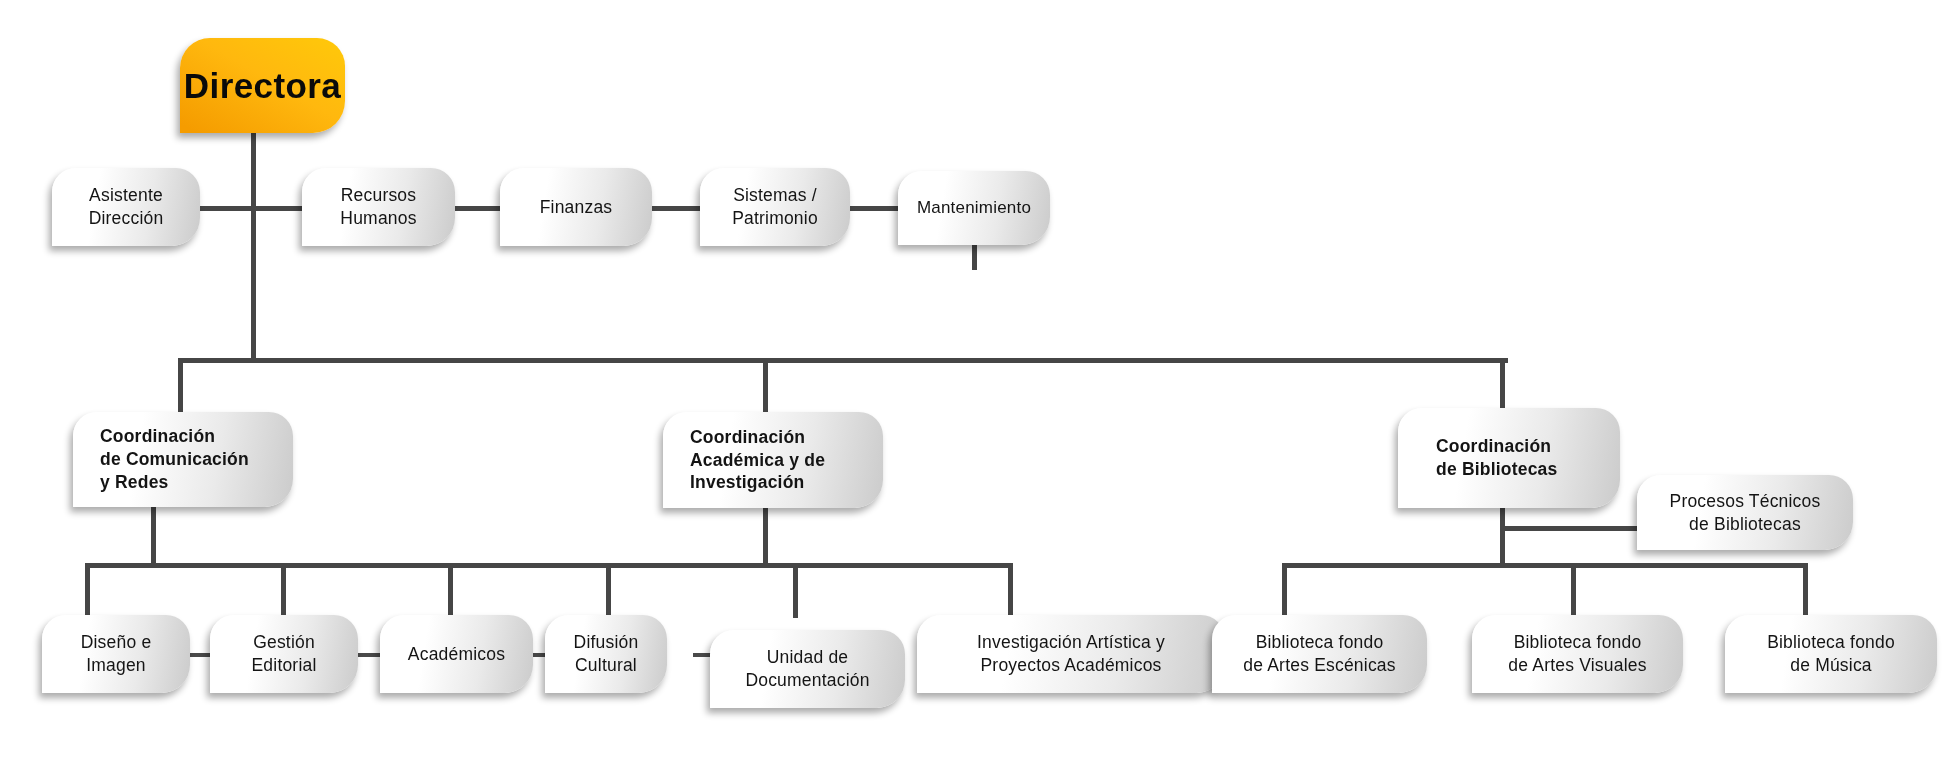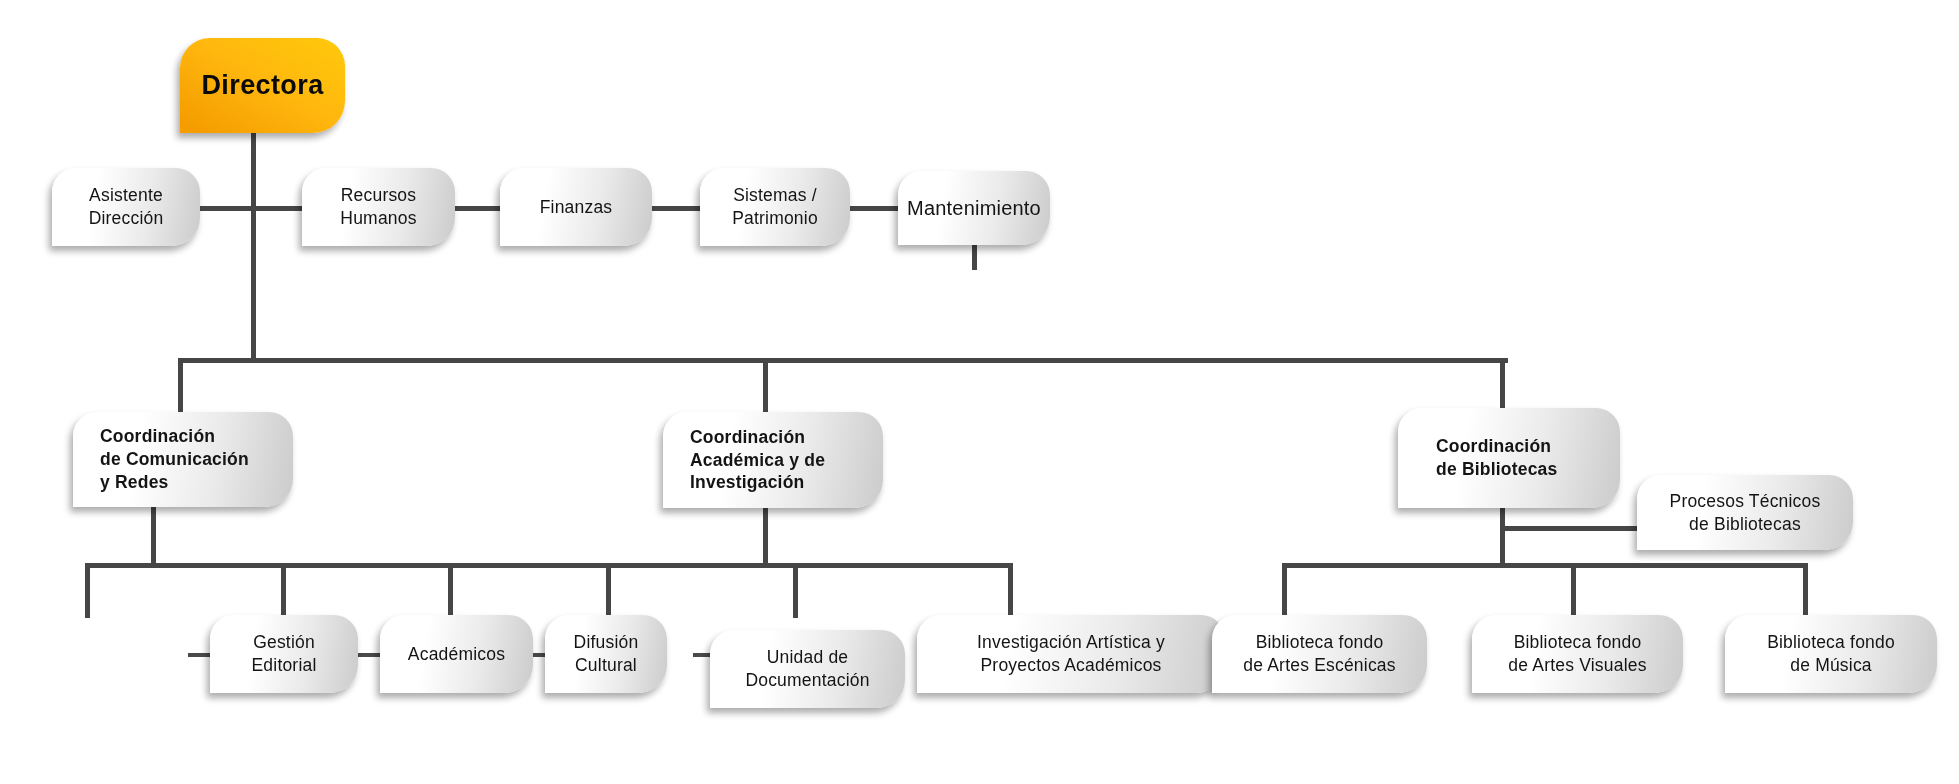--- a/index.html
+++ b/index.html
@@ -16,24 +16,24 @@
   .node{
     position:absolute;z-index:2;display:flex;align-items:center;justify-content:center;
     text-align:center;border-radius:24px 24px 28px 0;
     background:linear-gradient(99deg,#ffffff 30%,#eaeaea 65%,#cbcbcb 100%);
     box-shadow:-3px 5px 7px rgba(0,0,0,0.33);
     font-size:17.5px;line-height:1.3;letter-spacing:0.2px;
   }
   .lbl{white-space:pre-line;}
   .node.left{justify-content:flex-start;text-align:left;padding-left:27px;box-sizing:border-box;font-weight:bold;}
   .node.pad-lg{padding-left:38px;}
-  .node.small{font-size:20px;}
+  .node.small{font-size:17px;}
   .node.accent{
     background:linear-gradient(to top right,#F59C00 5%,#FFB80E 55%,#FFC90A 100%);
-    font-weight:bold;font-size:27px;letter-spacing:0.4px;color:#0a0a0a;
+    font-weight:bold;font-size:35px;letter-spacing:0.4px;color:#0a0a0a;
     border-radius:30px 28px 32px 0;
   }
 </style>
 </head>
 <body>
 
 <div class="chart">
 
   <div class="ln v" style="left:251px;top:130px;height:233px"></div>
   <div class="ln h" style="left:195px;top:206px;width:710px"></div>
@@ -100,20 +100,24 @@
   </div>
   <div class="node left pad-lg" style="left:1398px;top:408px;width:222px;height:100px">
     <span class="lbl">Coordinación
 de Bibliotecas</span>
   </div>
   <div class="node" style="left:1637px;top:475px;width:216px;height:75px">
     <span class="lbl">Procesos Técnicos
 de Bibliotecas</span>
   </div>
 
+  <div class="node" style="left:42px;top:615px;width:148px;height:78px">
+    <span class="lbl">Diseño e
+Imagen</span>
+  </div>
   <div class="node" style="left:210px;top:615px;width:148px;height:78px">
     <span class="lbl">Gestión
 Editorial</span>
   </div>
   <div class="node" style="left:380px;top:615px;width:153px;height:78px">
     <span class="lbl">Académicos</span>
   </div>
   <div class="node" style="left:545px;top:615px;width:122px;height:78px">
     <span class="lbl">Difusión
 Cultural</span>

